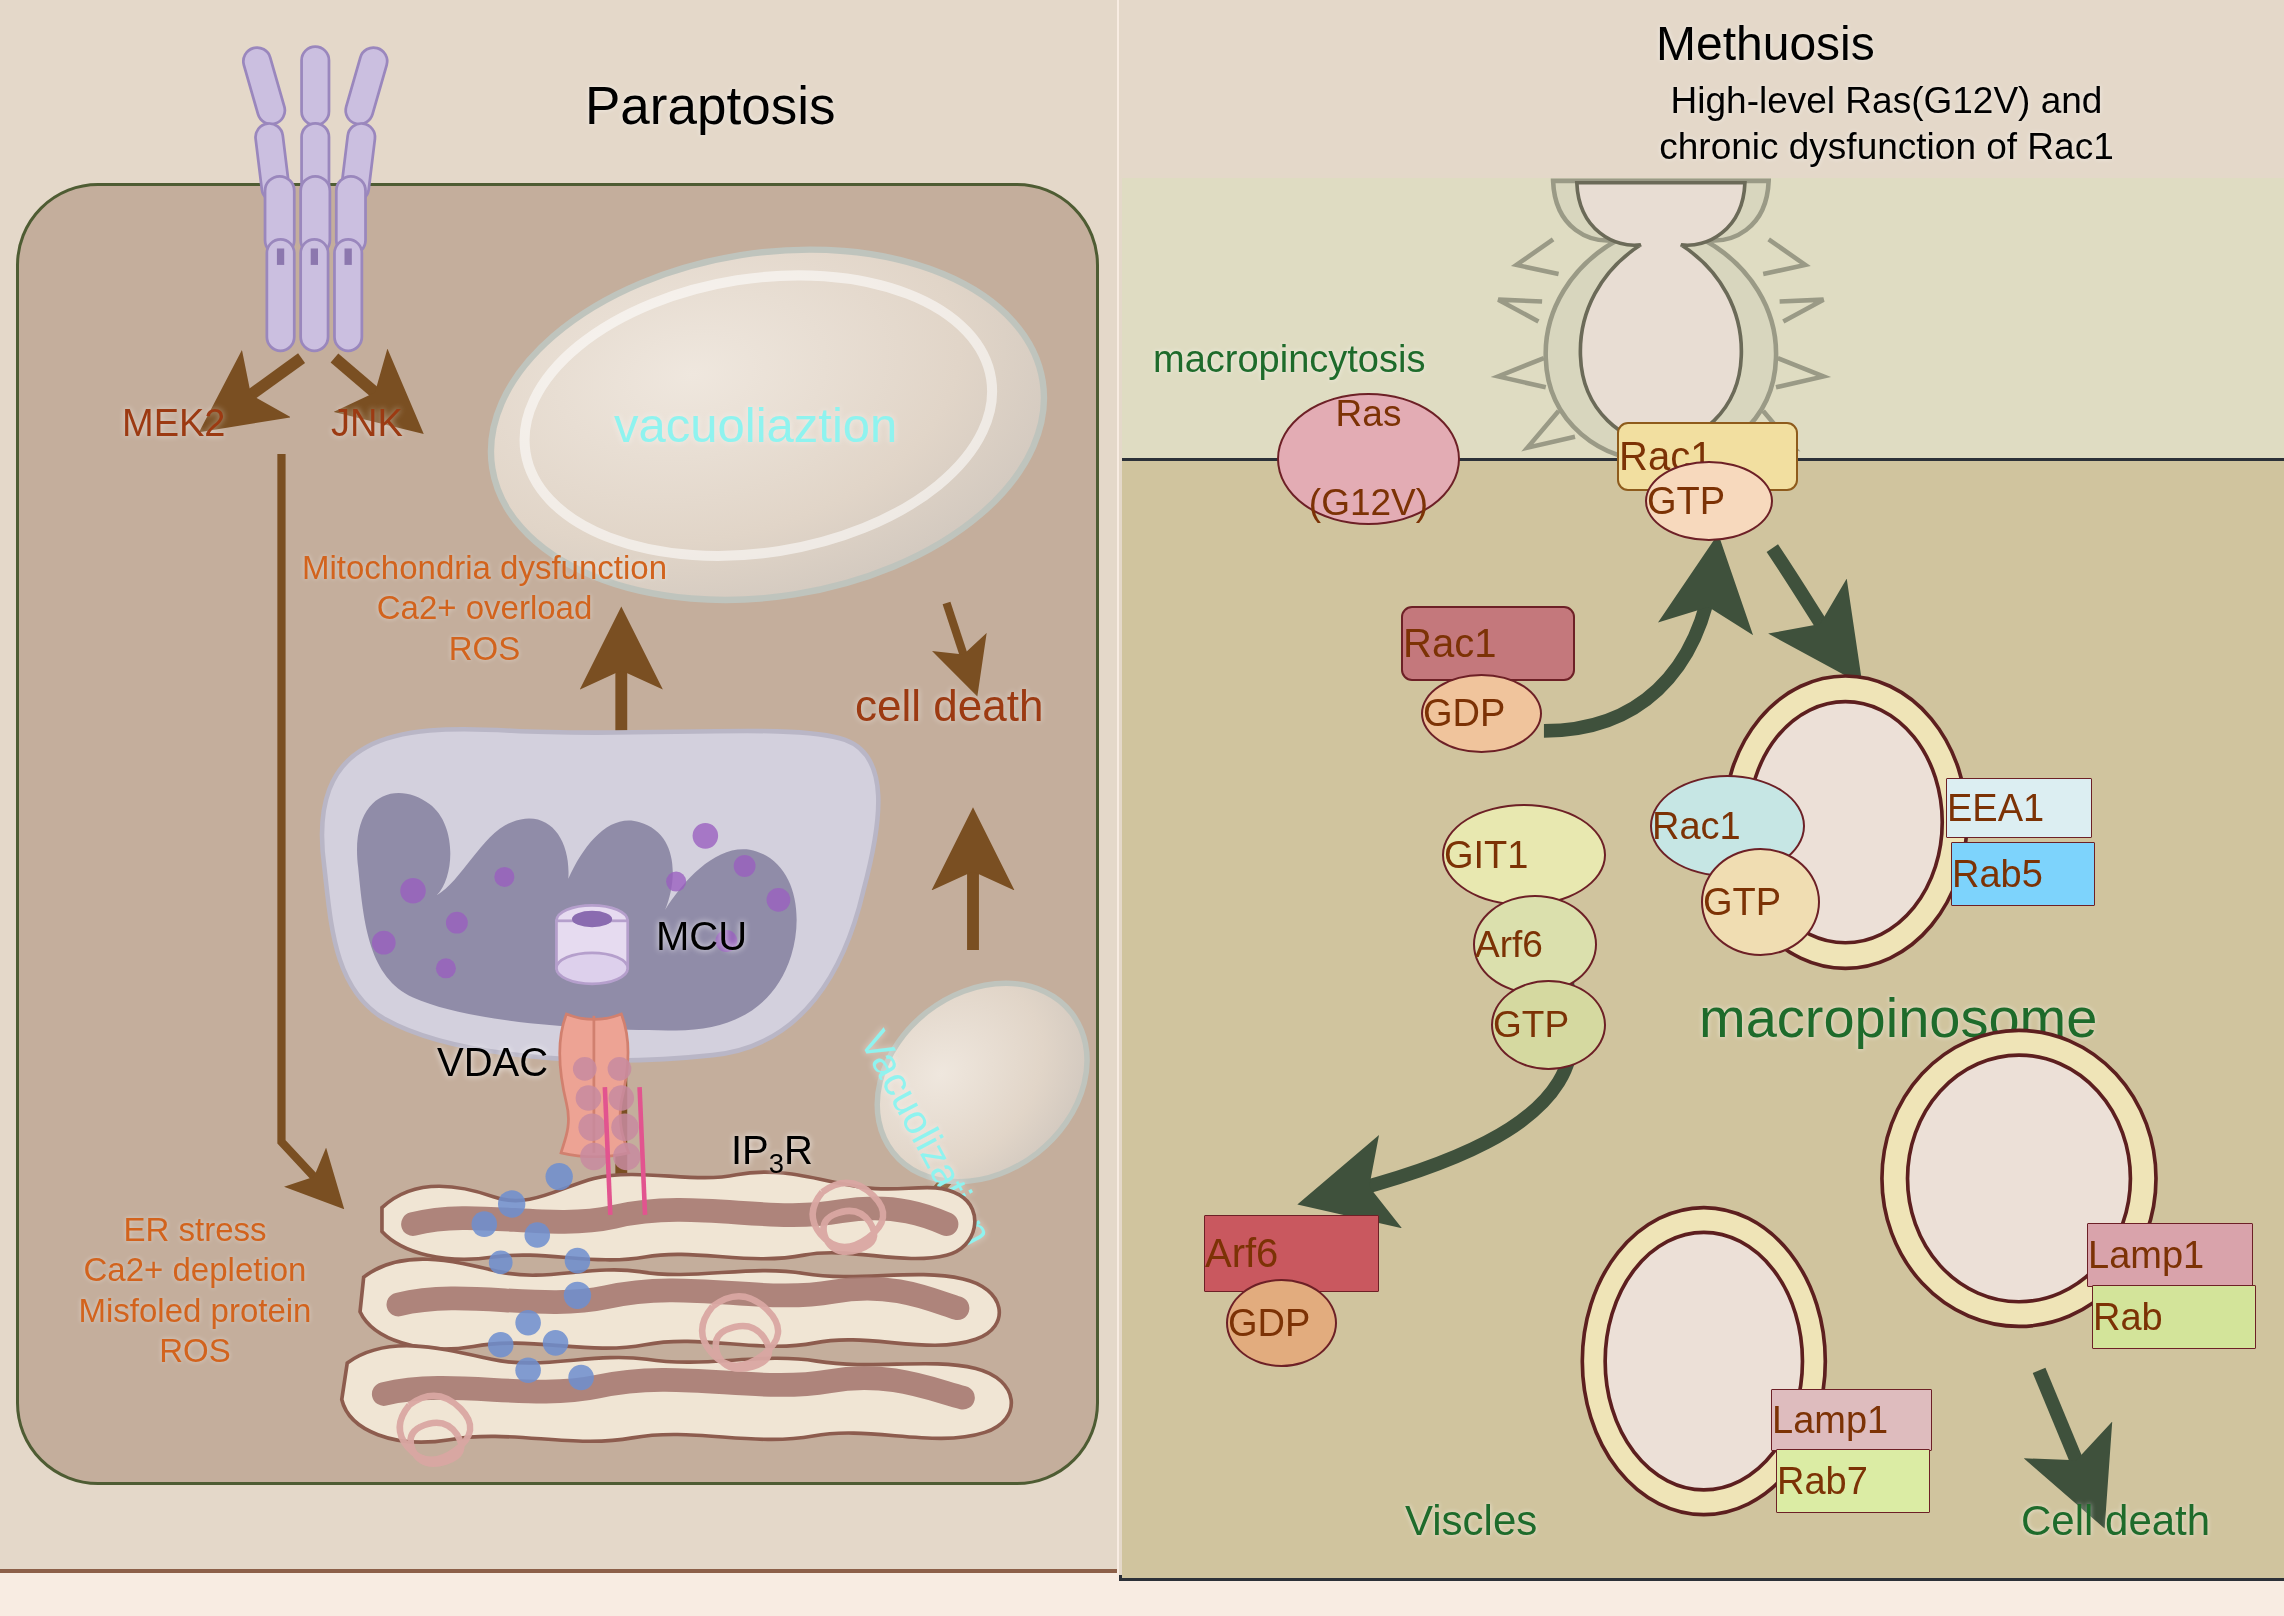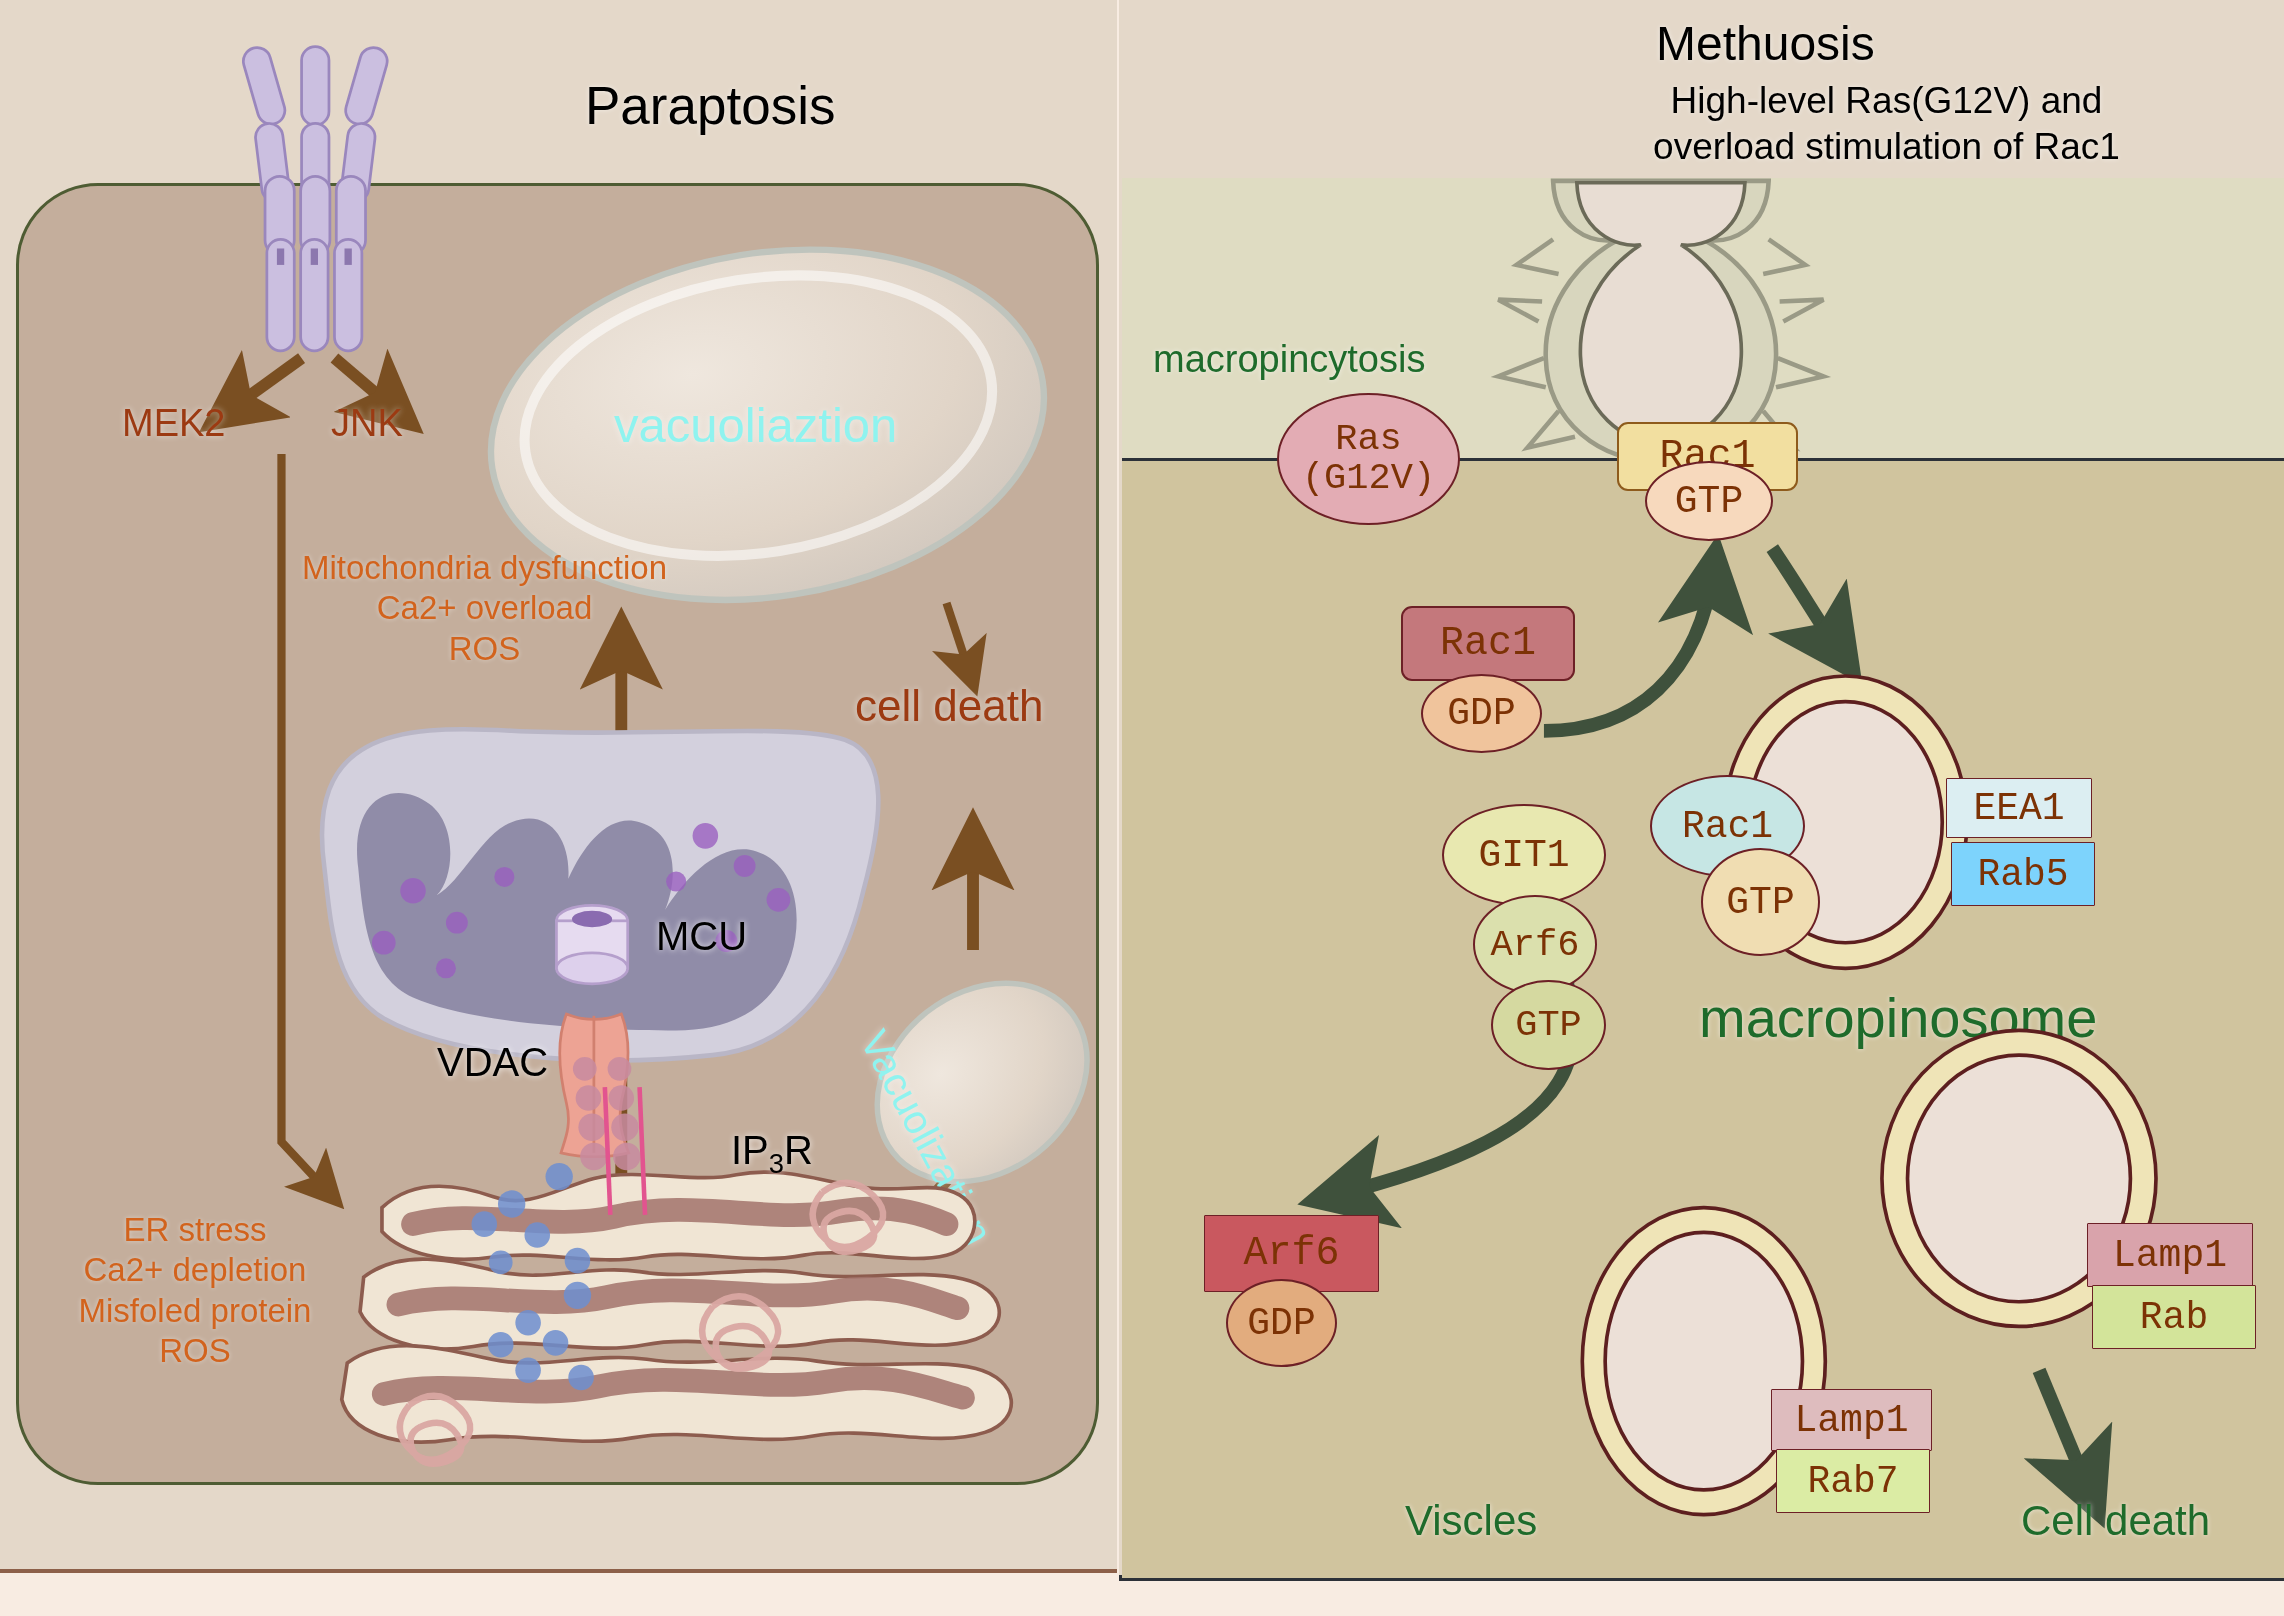--- a/index.html
+++ b/index.html
@@ -19,22 +19,22 @@
   
   .ttl{position:absolute;color:#000;font-size:53px;font-weight:400;white-space:nowrap;text-shadow:0 0 5.5px rgba(255,255,255,.6);}
   .sub{position:absolute;color:#000;font-size:37px;white-space:nowrap;text-align:center;text-shadow:0 0 5.5px rgba(255,255,255,.6);}
   .lbl-dark{position:absolute;color:#000;font-size:40px;white-space:nowrap;text-shadow:0 0 6.4px rgba(255,255,255,.85);}
   .lbl-red{position:absolute;color:#9c3a12;font-size:38px;white-space:nowrap;text-shadow:0 0 6.4px rgba(255,255,255,.55);}
   .lbl-orange{position:absolute;color:#d2631d;font-size:33px;white-space:nowrap;text-align:center;line-height:1.22;text-shadow:0 0 5.5px rgba(255,255,255,.45);}
   .lbl-cyan{position:absolute;color:#8ff3ef;font-size:42px;white-space:nowrap;text-shadow:0 0 7.3px rgba(255,255,255,.55);}
   .lbl-green{position:absolute;color:#1e6b2b;font-size:37px;white-space:nowrap;text-shadow:0 0 5.5px rgba(255,255,255,.6);}
 
   
-  .node{position:absolute;display:flex;align-items:center;justify-content:center;
-        color:#7c3205;white-space:nowrap;box-sizing:border-box;text-align:center;font-family:Liberation Mono, monospace;}
+  .node{position:absolute;display:flex;align-items:center;justify-content:space-between;
+        color:#7c3205;white-space:nowrap;box-sizing:border-box;text-align:center;}
   .rect{border-radius:11px;border:2.3px solid #8e5b1c;}
   .ell{border-radius:50%;border:2.3px solid #6d2026;}
   .rnd{border-radius:1px;border:1.8px solid #6d2026;}
 
   svg{position:absolute;left:0;top:0;overflow:visible;}
 </style>
 </head>
 <body>
 
 <div id="stage">
@@ -215,21 +215,21 @@
     <div>Misfoled protein</div>
     <div>ROS</div>
   </div>
 
   <div class="panel-right"></div>
   <div class="right-extra"></div>
   <div class="right-ecm"></div>
 
   <div class="ttl" style="left:1656px;top:16.4px;font-size:48px;">Methuosis</div>
   <div class="sub" style="left:1576px;top:80px;width:621px;">High-level Ras(G12V) and</div>
-  <div class="sub" style="left:1576px;top:126px;width:621px;">overload stimulation of Rac1</div>
+  <div class="sub" style="left:1576px;top:126px;width:621px;">chronic dysfunction of Rac1</div>
 
   <svg width="2284" height="1616" viewBox="0 0 2500 1769">
     <path d="M1700,198 C1702,250 1740,268 1772,262 C1720,290 1690,340 1692,392
              C1694,462 1752,506 1818,506 C1884,506 1942,462 1944,392
              C1946,340 1916,290 1864,262 C1896,268 1934,250 1936,198 Z" fill="#d8d6be" stroke="#9a9a86" stroke-width="5"></path>
     <g stroke="#9a9a86" stroke-width="5" fill="none">
       <path d="M1700,262 L1660,290 L1706,300"></path>
         <path d="M1688,330 L1640,328 L1684,352"></path>
       <path d="M1690,392 L1640,412 L1692,424"></path>
         <path d="M1706,450 L1672,490 L1724,478"></path>

